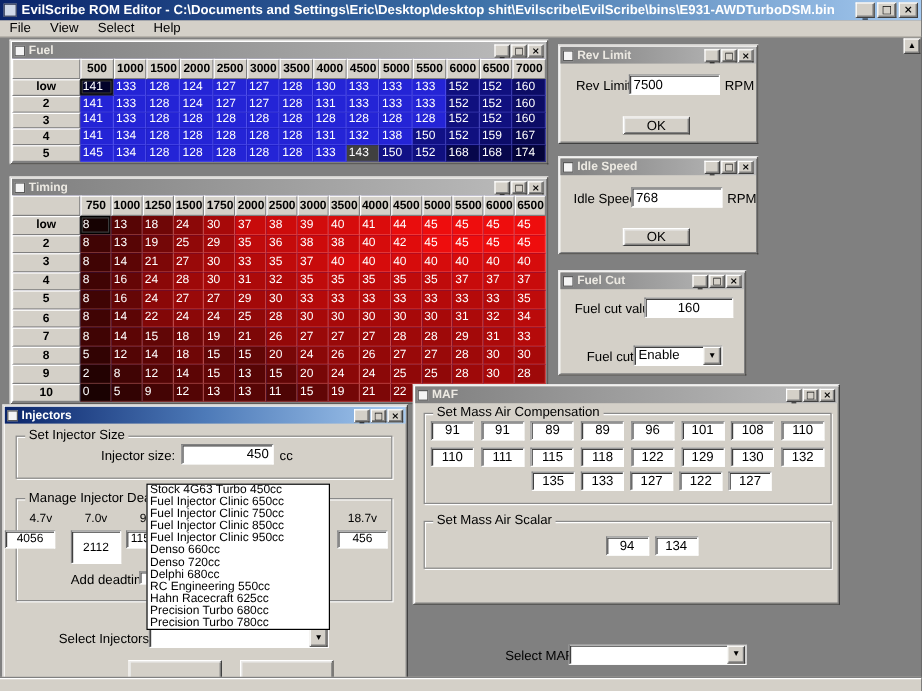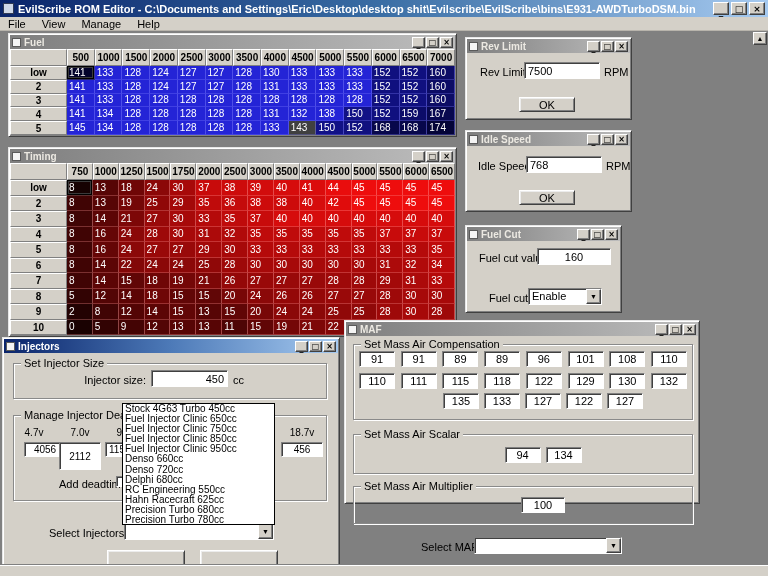--- a/index.html
+++ b/index.html
@@ -86,21 +86,21 @@
     <span class="main-buttons">
         <div class="tb-btn big glyph-min">_</div>
         <div class="tb-btn big ">□</div>
         <div class="tb-btn big ">×</div>
       </span>
   </div>
 
   <div class="menubar">
     <span class="menu-item">File</span>
     <span class="menu-item">View</span>
-    <span class="menu-item">Manage</span>
+    <span class="menu-item">Select</span>
     <span class="menu-item">Help</span>
   </div>
 
   <div class="scrollup">
     <span>▲</span>
   </div>
 
   <div class="win" style="left:8px;top:33px;width:449px;height:104px;z-index:10;">
     <div class="titlebar inactive">
       <span class="win-icon"></span>
@@ -497,26 +497,20 @@
             <div class="field center maf-field">127</div>
           </div>
       </div>
       <div class="group" style="left:7px;top:98px;width:340px;height:40px;">
         <span class="group-label">Set Mass Air Scalar</span>
         <div class="maf-row centered" id="maf-scalar-row" style="margin-top:12px;">
             <div class="field center maf-field">94</div>
             <div class="field center maf-field">134</div>
           </div>
       </div>
-      <div class="group" style="left:7px;top:150px;width:340px;height:38px;">
-        <span class="group-label">Set Mass Air Multiplier</span>
-        <div class="maf-row centered" id="maf-mult-row" style="margin-top:10px;">
-            <div class="field center maf-field" style="width: 44px;">100</div>
-          </div>
-      </div>
       <span class="label" style="left:75px;top:205px;">Select MAF:</span>
       <div class="combo" style="left:128px;top:201px;width:148px;height:17px;">
         <span class="combo-val"></span>
         <span class="combo-btn">▼</span>
       </div>
     </div>
   </div>
 
   <div class="win" style="left:2px;top:337px;width:338px;height:239px;z-index:40;">
     <div class="titlebar active">
@@ -534,21 +528,21 @@
       </div>
       <span class="label r" style="left:60px;top:21px;width:82px;">Injector size:</span>
       <div class="field right" style="left:147px;top:17px;width:77px;height:17px;">450</div>
       <span class="label" style="left:229px;top:21px;">cc</span>
 
       <div class="group" style="left:9px;top:62px;width:314px;height:86px;">
         <span class="group-label">Manage Injector Deadtime</span>
       </div>
       <div id="deadtime-cols">
           <div class="label" style="left: 9px; top: 74px; width: 42px; text-align: center; font-size: 10px;">4.7v</div>
-          <div class="field center" style="left: 20px; top: 89px; width: 42px; height: 15px; font-size: 10px;">4056</div>
+          <div class="field center" style="left: 0; top: 89px; width: 42px; height: 15px; font-size: 10px;">4056</div>
           <div class="label" style="left: 55px; top: 74px; width: 42px; text-align: center; font-size: 10px;">7.0v</div>
           <div class="field center" style="left: 55px; top: 89px; width: 42px; height: 28px; font-size: 10px;">2112</div>
           <div class="label" style="left: 101px; top: 74px; width: 42px; text-align: center; font-size: 10px;">9.3v</div>
           <div class="field" style="left: 101px; top: 89px; width: 42px; height: 15px; font-size: 10px;">115</div>
           <div class="label" style="left: 277px; top: 74px; width: 42px; text-align: center; font-size: 10px;">18.7v</div>
           <div class="field center" style="left: 277px; top: 89px; width: 42px; height: 15px; font-size: 10px;">456</div>
         </div>
       <span class="label r" style="left:55px;top:125px;width:57px;">Add deadtime:</span>
       <span class="checkbox" style="left:112px;top:123px;"></span>
 

